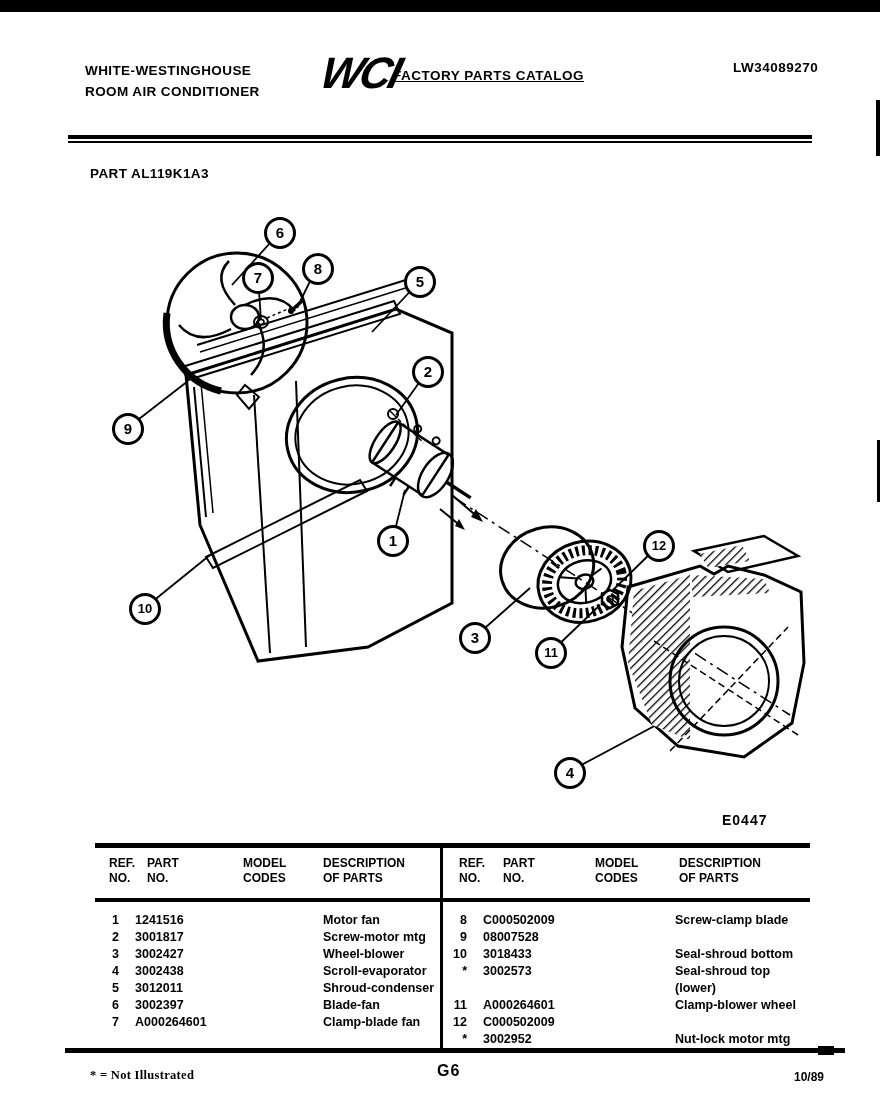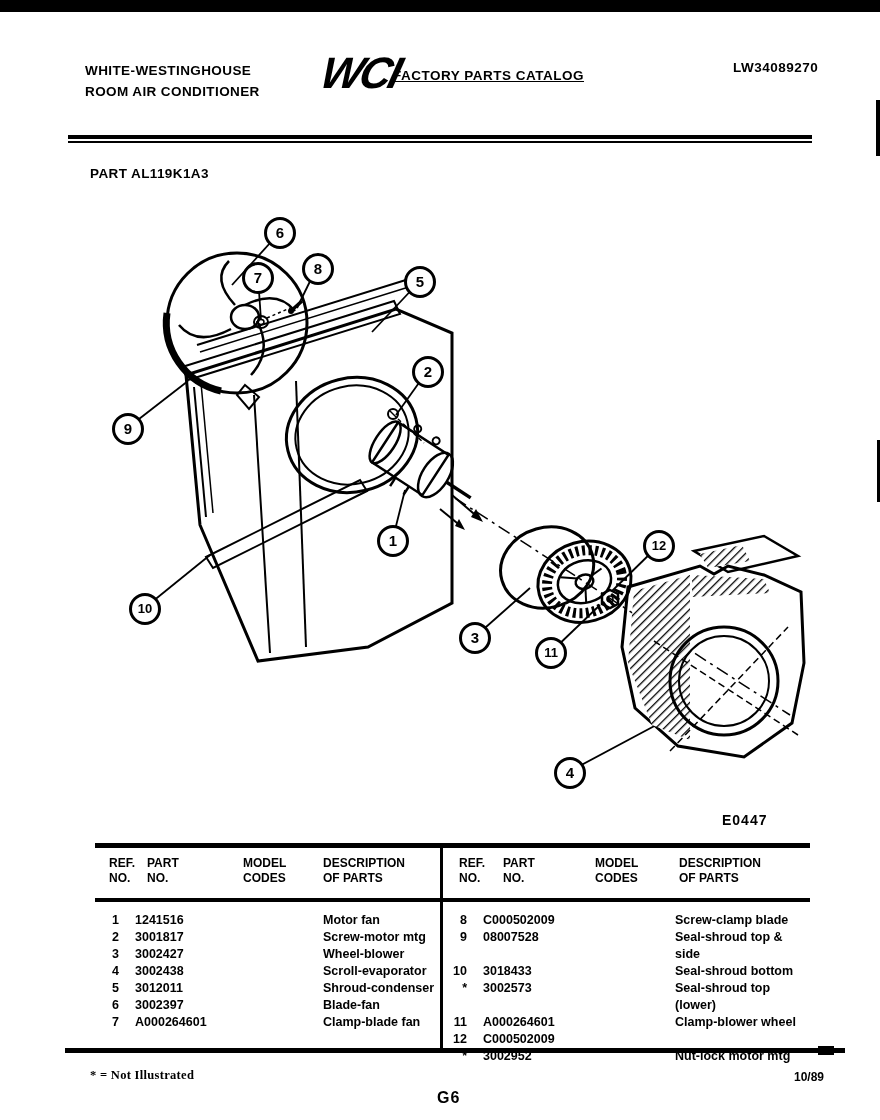--- a/index.html
+++ b/index.html
@@ -49,21 +49,21 @@
   .half.left .thead div:first-child{padding-left:14px;}
   .half.right .thead div:first-child{padding-left:16px;}
   .tbody{padding-top:10px;font-size:12.5px;font-weight:bold;}
   .trow{display:grid;line-height:17px;}
   .half.left .trow{grid-template-columns:40px 108px 80px 1fr;}
   .half.right .trow{grid-template-columns:40px 110px 82px 1fr;}
   .trow .ref{text-align:right;padding-right:16px;}
   .bottom-rule{left:65px;top:1048px;width:780px;height:5px;background:#000;}
   
   .footnote{left:90px;top:1068px;font-size:12.5px;letter-spacing:.3px;font-family:Liberation Serif, serif;}
-  .page-code{left:437px;top:1089px;font-size:16px;letter-spacing:1px;}
+  .page-code{left:437px;top:1062px;font-size:16px;letter-spacing:1px;}
   .date-code{left:778px;top:1070px;font-size:12px;margin-left:16px;}
   svg .ln{stroke:#000;fill:none;}
 </style>
 </head>
 <body>
 
 <div class="abs scan-top"></div>
 <div class="abs scan-tick1"></div>
 <div class="abs scan-tick2"></div>
 <div class="abs scan-blob"></div>
@@ -283,21 +283,20 @@
       <div class="trow">
           <div class="ref">8</div>
           <div>C000502009</div>
           <div></div>
           <div>Screw-clamp blade</div>
         </div>
       <div class="trow">
           <div class="ref">9</div>
           <div>08007528</div>
           <div></div>
-          <div>Seal-shroud top &amp; side</div>
         </div>
       <div class="trow">
           <div class="ref">10</div>
           <div>3018433</div>
           <div></div>
           <div>Seal-shroud bottom</div>
         </div>
       <div class="trow">
           <div class="ref">*</div>
           <div>3002573</div>

